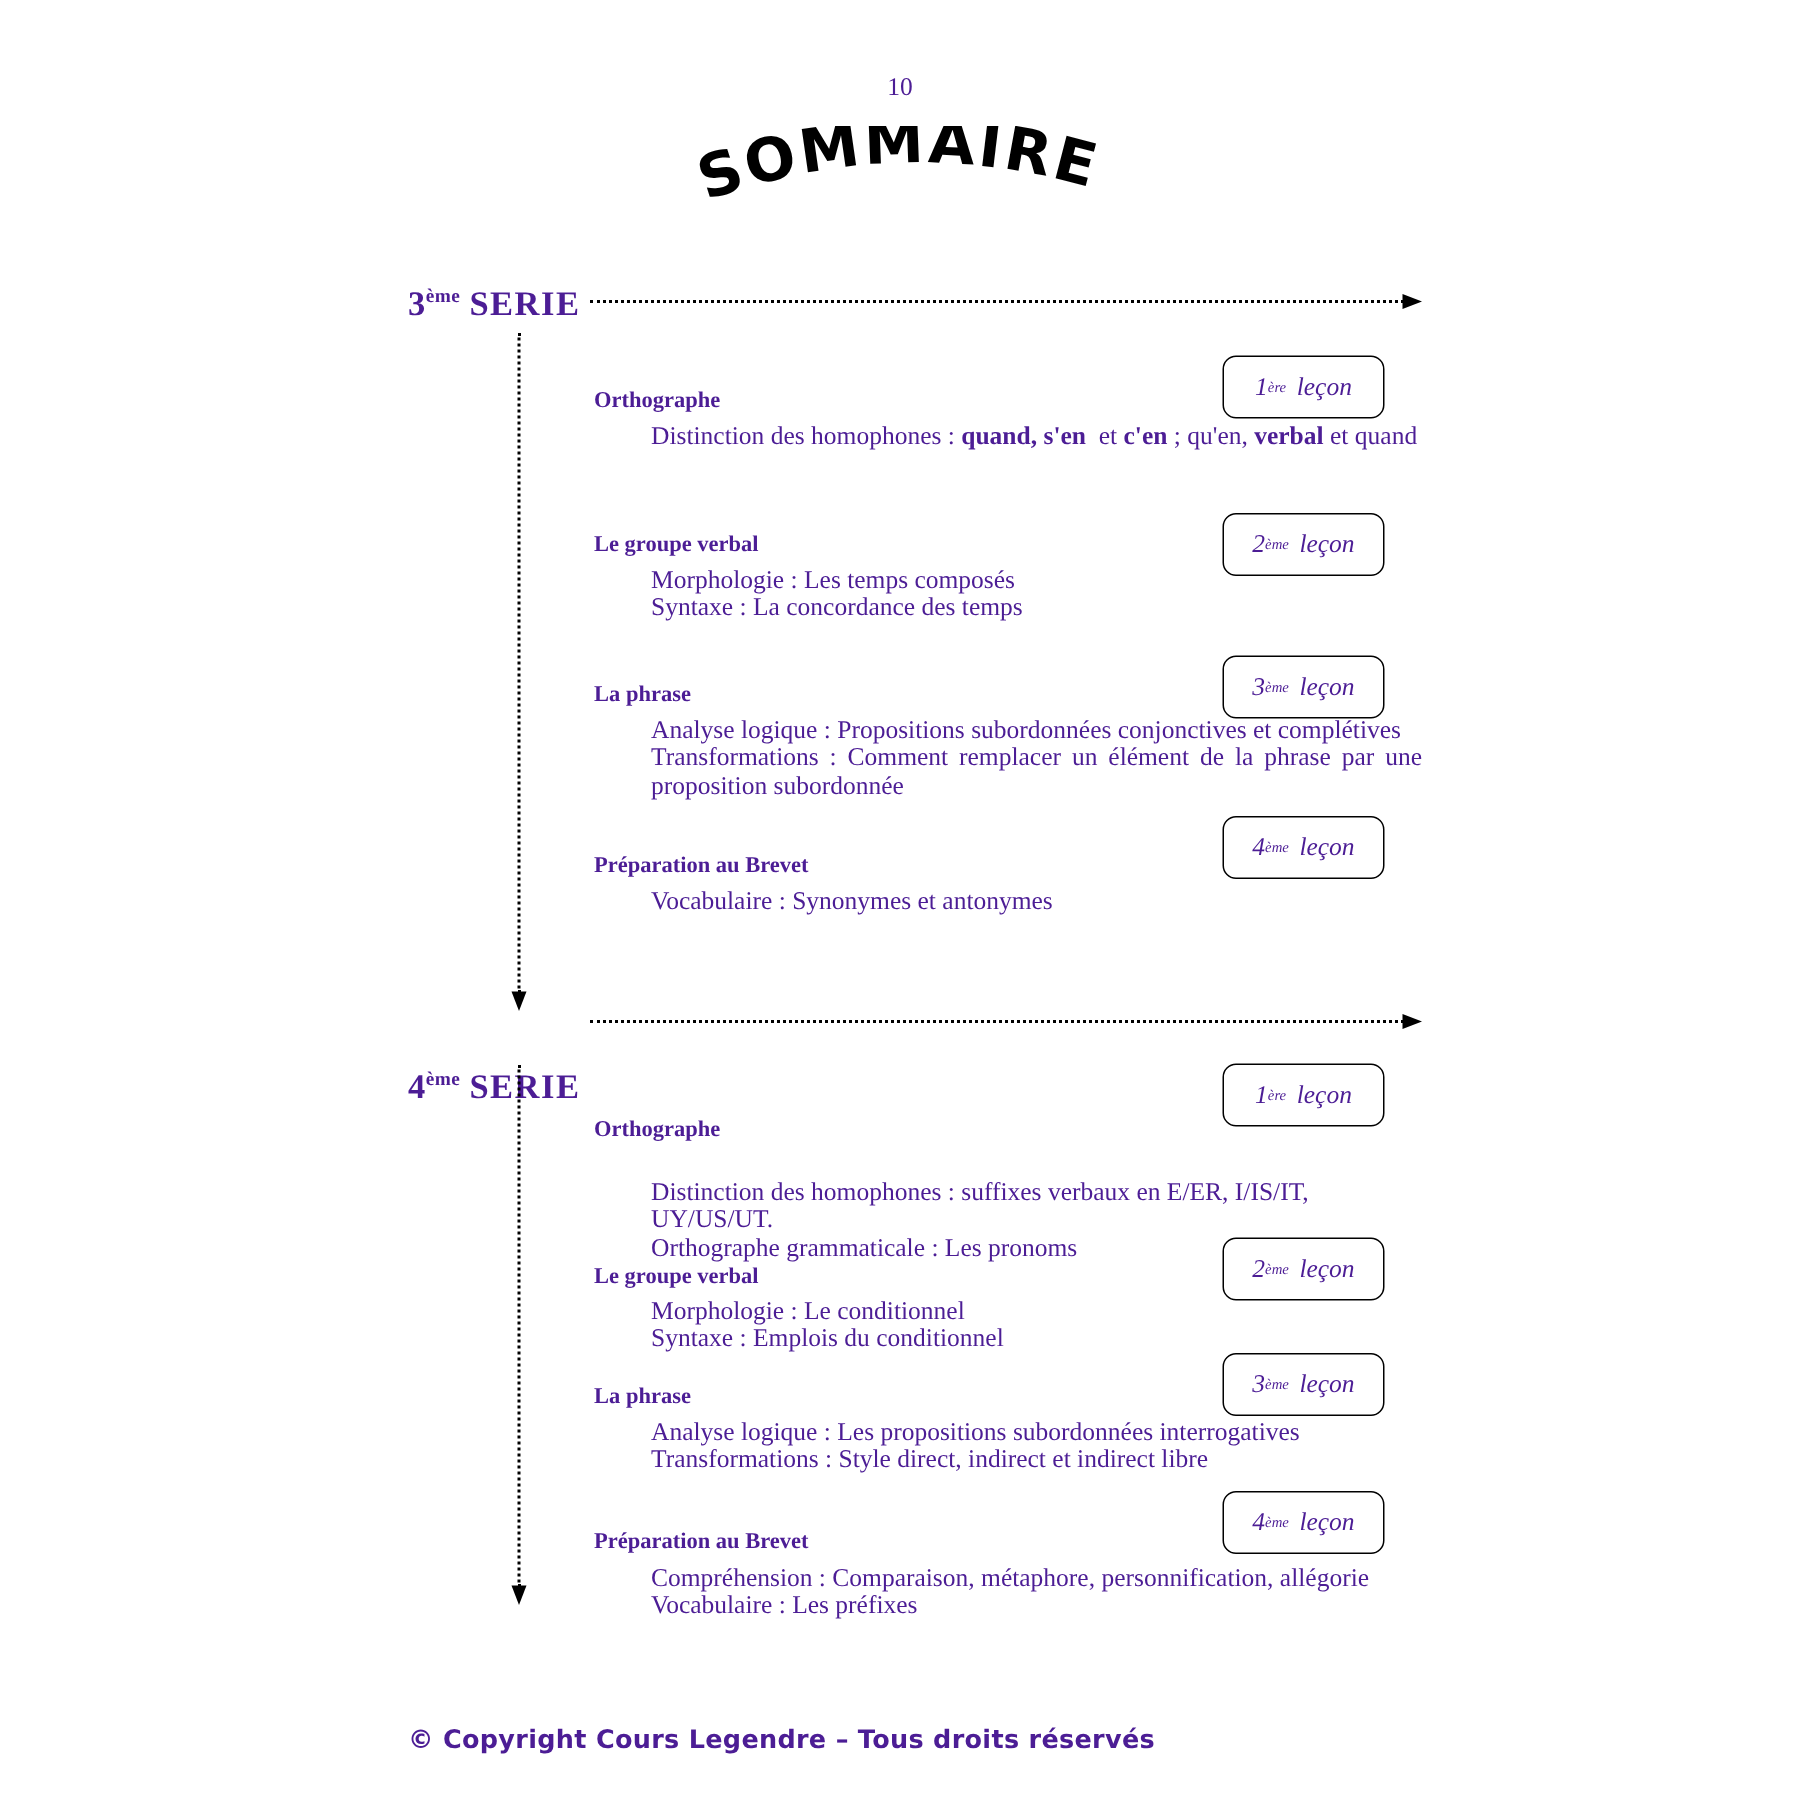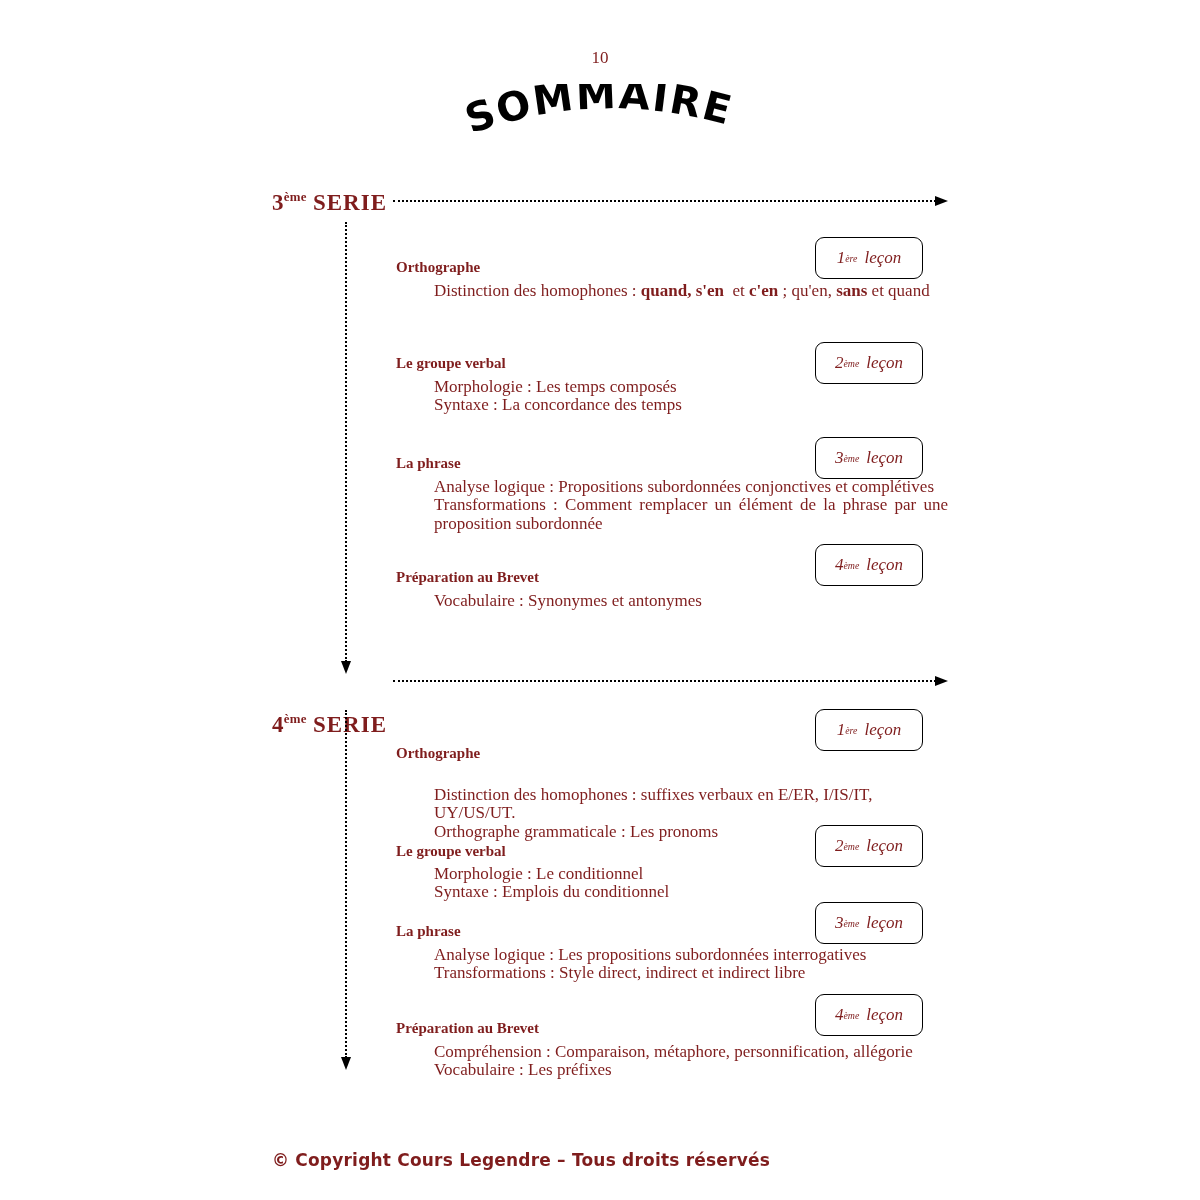--- a/index.html
+++ b/index.html
@@ -6,21 +6,21 @@
     margin: 0;
     padding: 0;
     background: #ffffff;
   }
   .page {
     position: relative;
     width: 1200px;
     height: 1200px;
     background: #ffffff;
     font-family: "Liberation Serif", "DejaVu Serif", serif;
-    color: #7f1d1d;
+    color: #4c1d95;
     overflow: hidden;
   }
 
   
   .page-number {
     position: absolute;
     top: 48px;
     left: 0;
     width: 1200px;
     text-align: center;
@@ -199,21 +199,21 @@
   </div>
 
   <div class="lecon-box" style="left:815px; top:237px;">
     <span>1</span>
       <sup>ère</sup>
       <span class="gap"></span>
       <span>leçon</span>
   </div>
   <div class="topic-title" style="left:396px; top:259px;">Orthographe</div>
   <div class="topic-lines" style="left:434px; top:282px; width:514px;">
-    <span class="line">Distinction des homophones : <b>quand, s'en</b>&nbsp; et <b>c'en</b> ; qu'en, <b>sans</b> et quand</span>
+    <span class="line">Distinction des homophones : <b>quand, s'en</b>&nbsp; et <b>c'en</b> ; qu'en, <b>verbal</b> et quand</span>
   </div>
 
   <div class="lecon-box" style="left:815px; top:342px;">
     <span>2</span>
       <sup>ème</sup>
       <span class="gap"></span>
       <span>leçon</span>
   </div>
   <div class="topic-title" style="left:396px; top:355px;">Le groupe verbal</div>
   <div class="topic-lines" style="left:434px; top:378px; width:514px;">

